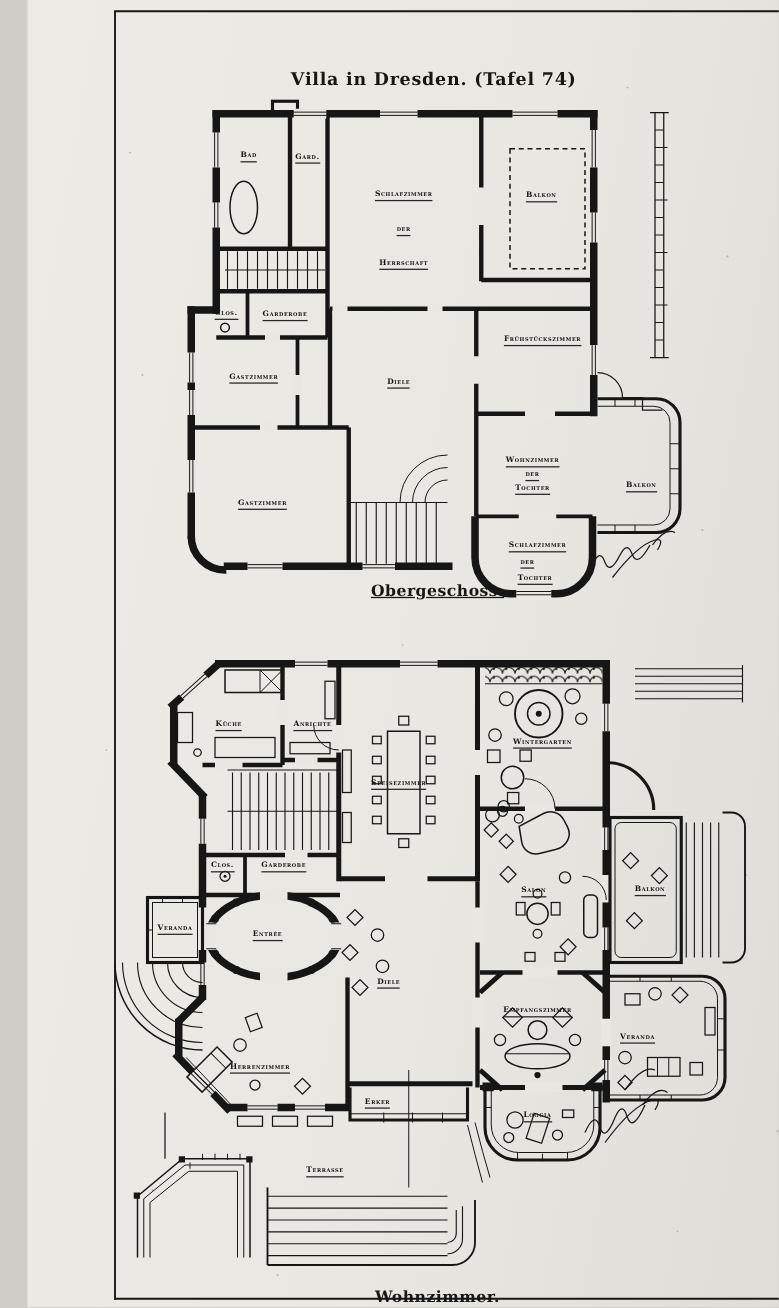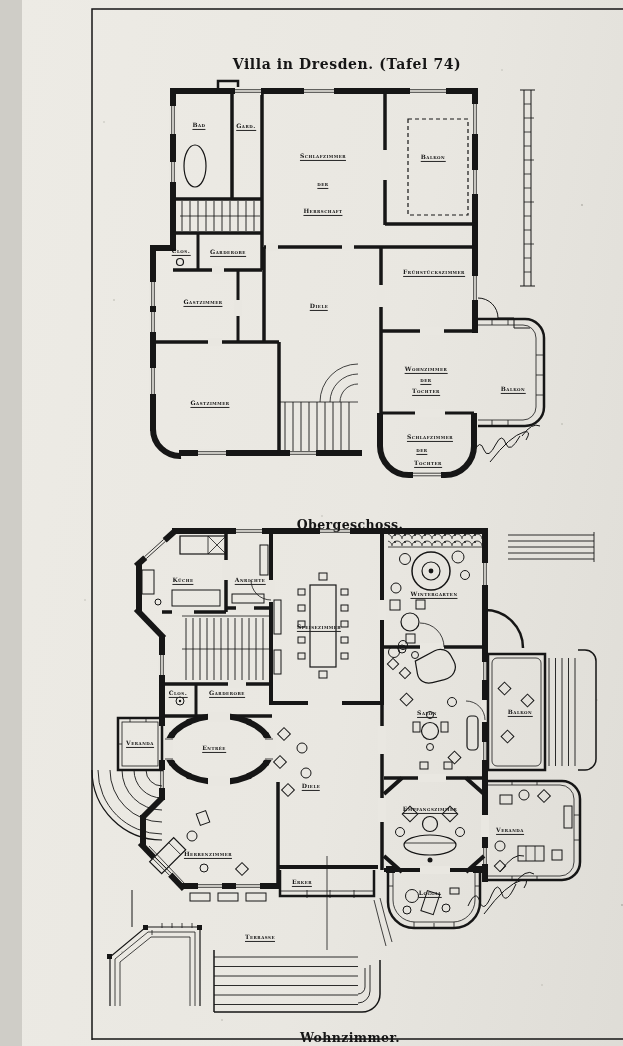--- a/index.html
+++ b/index.html
@@ -9,21 +9,21 @@
   svg{position:absolute;left:0;top:0;}
   svg *{vector-effect:none;}
   .lbl{position:absolute;transform:translate(-50%,-50%);
        font:700 6px/1.1 "DejaVu Serif",serif;font-variant:small-caps;
        letter-spacing:.5px;color:#141414;white-space:nowrap;
        border-bottom:1px solid #262626;padding-bottom:.5px;}
   .title{position:absolute;left:325px;top:64px;transform:translate(-50%,-50%);
        font:700 14px "DejaVu Serif",serif;letter-spacing:.6px;white-space:nowrap;}
   .caption{position:absolute;transform:translate(-50%,-50%);
        font:700 12.5px "DejaVu Serif",serif;letter-spacing:.4px;white-space:nowrap;}
-  .cap-og{left:328px;top:524px;}
+  .cap-og{left:328px;top:472px;text-decoration:underline;}
   .cap-eg{left:328px;top:1037px;}
   
   .w6{stroke-width:6}.w4{stroke-width:4}.w35{stroke-width:3.5}.w3{stroke-width:3}
   .w25{stroke-width:2.5}.w15{stroke-width:1.5}.w12{stroke-width:1.2}
   .s1{stroke-width:1}.s09{stroke-width:.9}.s08{stroke-width:.8}
   .gap{fill:#e9e7e1;stroke:none}
   .ink{fill:#161616;stroke:none}
   .dash{stroke-width:1.2;stroke-dasharray:4 3}
 </style>
 </head>

